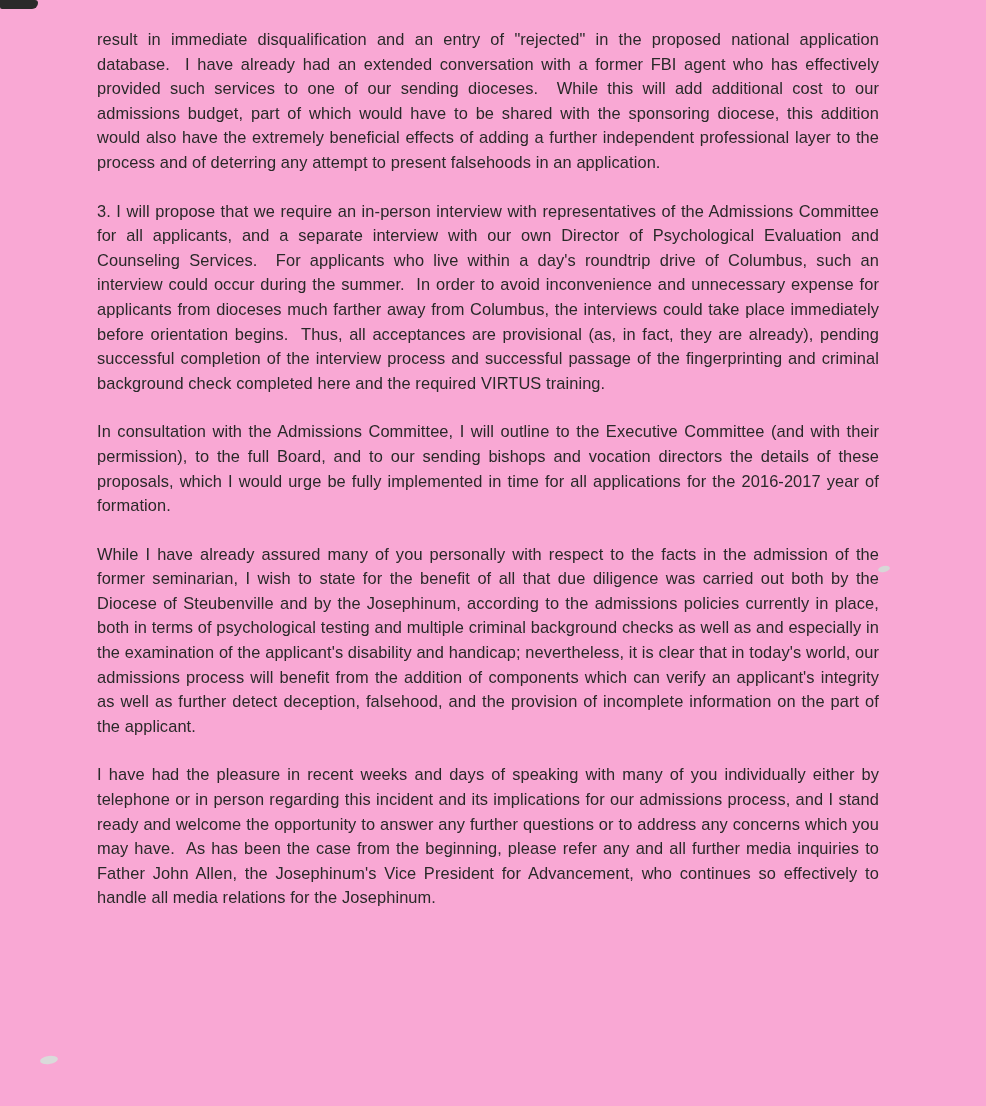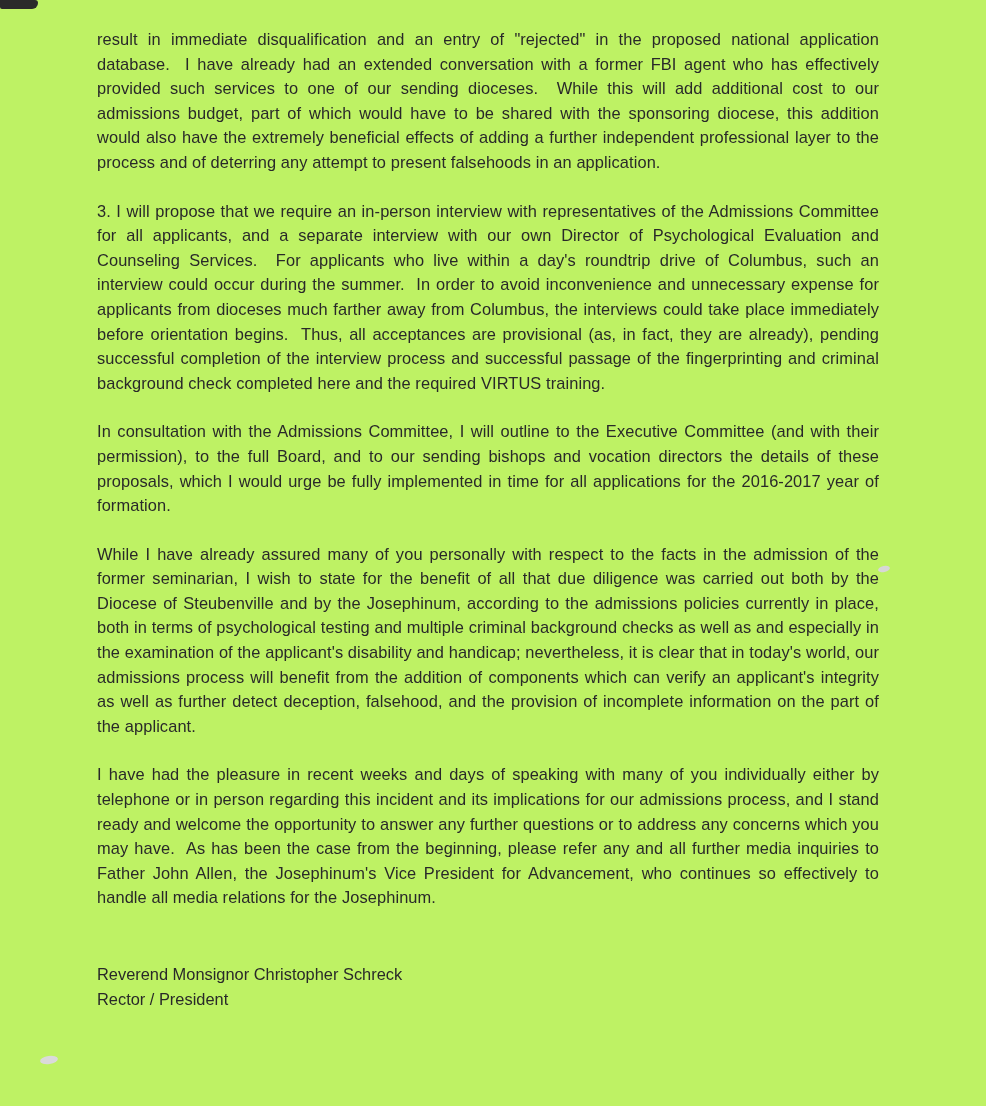--- a/index.html
+++ b/index.html
@@ -4,21 +4,21 @@
 <style>
   html, body {
     margin: 0;
     padding: 0;
     background: #ffffff;
   }
   .scan-page {
     position: relative;
     width: 986px;
     height: 1106px;
-    background: #bef264;
+    background: #f9a8d4;
     overflow: hidden;
     font-family: "Liberation Sans", "DejaVu Sans", sans-serif;
   }
   .letter-body {
     position: absolute;
     top: 27px;
     left: 97px;
     width: 782px;
     color: #292929;
   }
@@ -79,19 +79,15 @@
   <div class="artifact speck-right-mid"></div>
   <div class="artifact speck-left-bottom"></div>
 
   <div class="letter-body">
     <p>result in immediate disqualification and an entry of "rejected" in the proposed national application database.  I have already had an extended conversation with a former FBI agent who has effectively provided such services to one of our sending dioceses.  While this will add additional cost to our admissions budget, part of which would have to be shared with the sponsoring diocese, this addition would also have the extremely beneficial effects of adding a further independent professional layer to the process and of deterring any attempt to present falsehoods in an application.</p>
     <p>3. I will propose that we require an in-person interview with representatives of the Admissions Committee for all applicants, and a separate interview with our own Director of Psychological Evaluation and Counseling Services.  For applicants who live within a day's roundtrip drive of Columbus, such an interview could occur during the summer.  In order to avoid inconvenience and unnecessary expense for applicants from dioceses much farther away from Columbus, the interviews could take place immediately before orientation begins.  Thus, all acceptances are provisional (as, in fact, they are already), pending successful completion of the interview process and successful passage of the fingerprinting and criminal background check completed here and the required VIRTUS training.</p>
     <p>In consultation with the Admissions Committee, I will outline to the Executive Committee (and with their permission), to the full Board, and to our sending bishops and vocation directors the details of these proposals, which I would urge be fully implemented in time for all applications for the 2016-2017 year of formation.</p>
     <p>While I have already assured many of you personally with respect to the facts in the admission of the former seminarian, I wish to state for the benefit of all that due diligence was carried out both by the Diocese of Steubenville and by the Josephinum, according to the admissions policies currently in place, both in terms of psychological testing and multiple criminal background checks as well as and especially in the examination of the applicant's disability and handicap; nevertheless, it is clear that in today's world, our admissions process will benefit from the addition of components which can verify an applicant's integrity as well as further detect deception, falsehood, and the provision of incomplete information on the part of the applicant.</p>
     <p>I have had the pleasure in recent weeks and days of speaking with many of you individually either by telephone or in person regarding this incident and its implications for our admissions process, and I stand ready and welcome the opportunity to answer any further questions or to address any concerns which you may have.  As has been the case from the beginning, please refer any and all further media inquiries to Father John Allen, the Josephinum's Vice President for Advancement, who continues so effectively to handle all media relations for the Josephinum.</p>
 
-    <div class="signature-block">
-      <div>Reverend Monsignor Christopher Schreck</div>
-      <div>Rector / President</div>
-    </div>
   </div>
 
 </div>
 
 </body></html>

